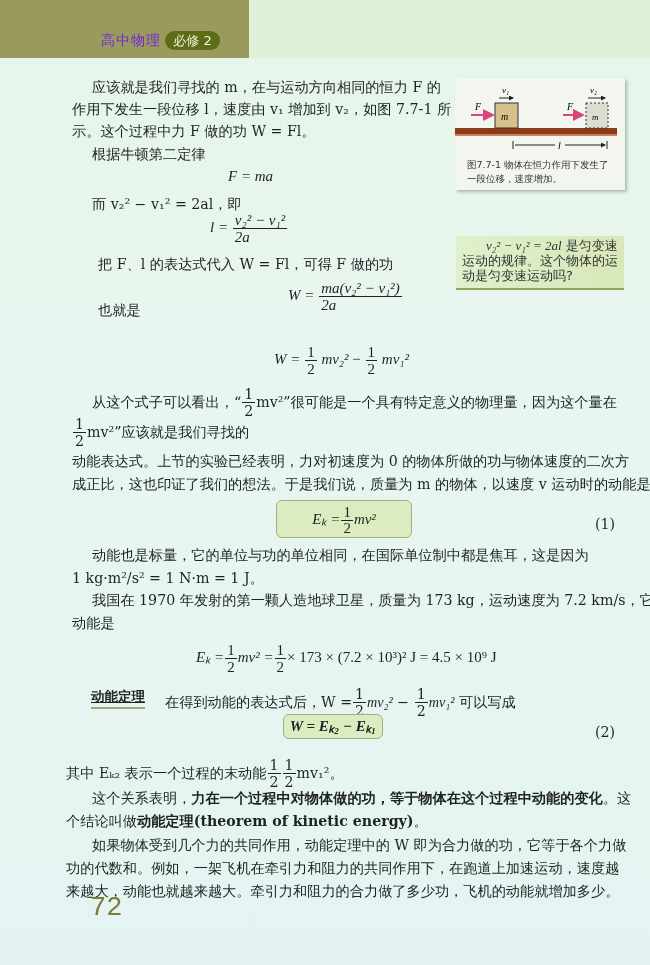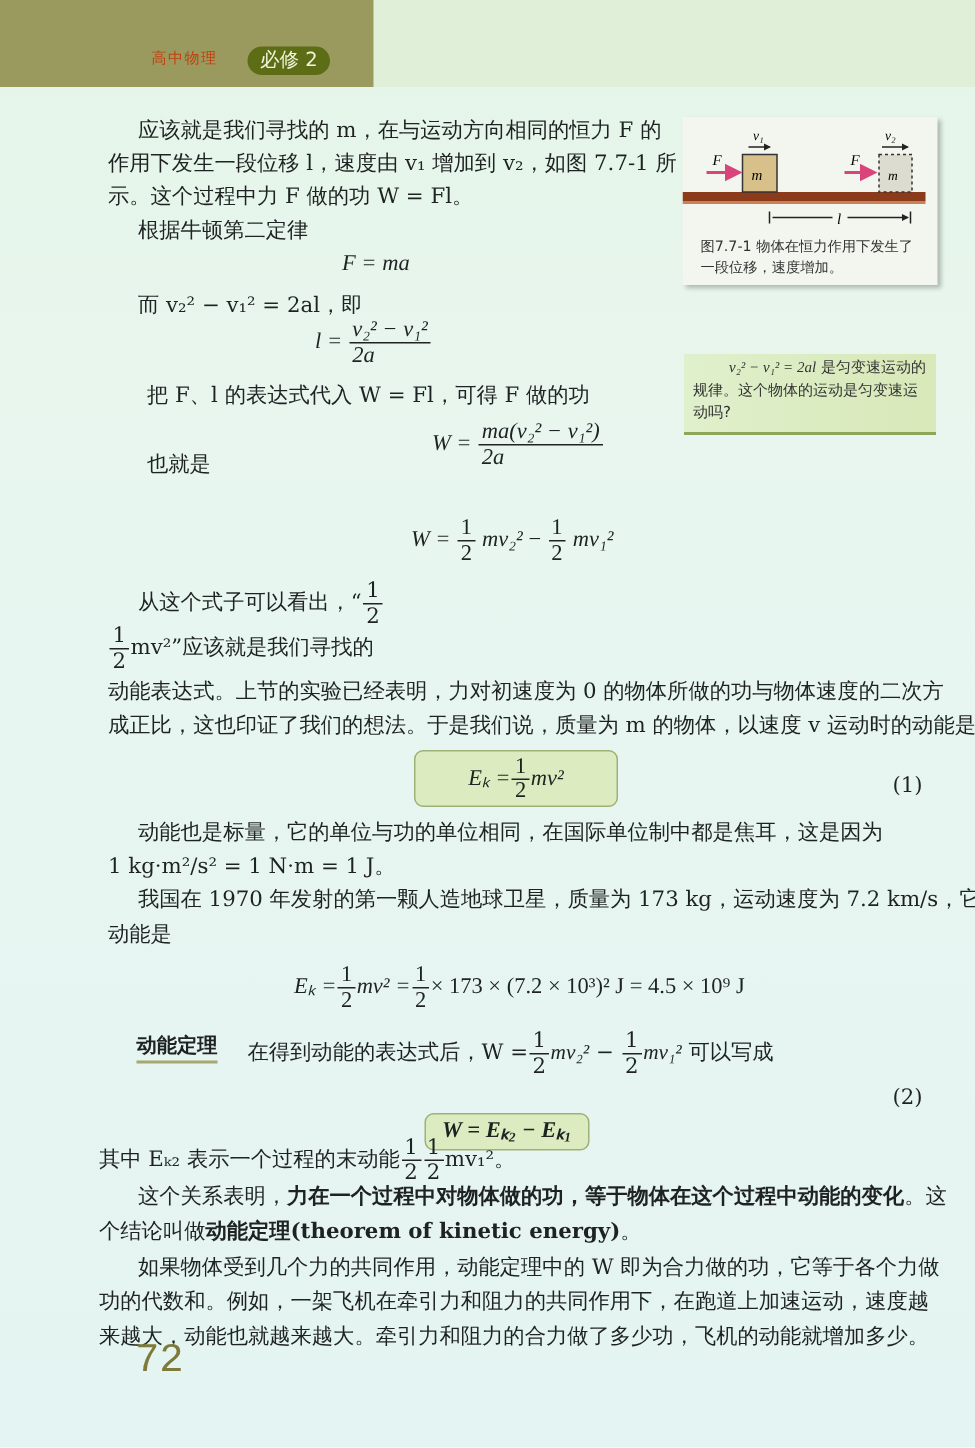--- a/index.html
+++ b/index.html
@@ -14,21 +14,21 @@
   .top-band {
     position: absolute; left: 0; top: 0; width: 650px; height: 58px;
     background: #e0f0d8;
   }
   .header-bar {
     position: absolute; left: 0; top: 0; width: 249px; height: 58px;
     background: #9a9a5e;
   }
   .header-title {
     position: absolute; left: 101px; top: 32px;
-    font-family: "DejaVu Sans", sans-serif; font-size: 10px; color: #c2410c;
+    font-family: "DejaVu Sans", sans-serif; font-size: 14px; color: #6d28d9;
     letter-spacing: 1px;
   }
   .header-badge {
     position: absolute; left: 165px; top: 31px; width: 55px; height: 19px;
     border-radius: 10px; background: #5c6d16; color: #f1f3da;
     font-family: "DejaVu Sans", sans-serif; font-size: 13px; line-height: 19px;
     text-align: center;
   }
   .t { position: absolute; white-space: nowrap; line-height: 20px; }
   .i { font-style: italic; font-family: "Liberation Serif", serif; }
@@ -46,32 +46,32 @@
     background: #f3f6ef; box-shadow: 2px 2px 3px rgba(0,0,0,0.25);
   }
   .caption {
     position: absolute; left: 12px; top: 80px; width: 150px;
     font-family: "DejaVu Sans", sans-serif; font-size: 9.5px; line-height: 14px; color: #333;
   }
   .note-box {
     position: absolute; left: 456px; top: 236px; width: 168px; height: 54px;
     background: linear-gradient(90deg, #dff0cc 0%, #d8e8b8 100%);
     border-bottom: 2px solid #8fa65a;
-    font-family: "DejaVu Sans", sans-serif; font-size: 10px; line-height: 15px; color: #333;
+    font-family: "DejaVu Sans", sans-serif; font-size: 13px; line-height: 15px; color: #333;
     padding: 2px 6px 0 6px;
   }
   .eqbox {
     position: absolute; border: 1.5px solid #9fb078; border-radius: 6px;
     background: #dcecc0; text-align: center;
     font-family: "Liberation Serif", serif; font-size: 15px;
   }
   .key-term {
     position: absolute; left: 91px; top: 688px; font-weight: bold;
     font-family: "DejaVu Sans", sans-serif; font-size: 13.5px;
-    border-bottom: 2px solid #a5a870; padding-bottom: 1px;
+    border-bottom: 2px solid #a5a870; padding-bottom: 1px; text-decoration: underline;
   }
   .page-num {
     position: absolute; left: 90px; top: 893px; font-family: Liberation Mono, monospace;
     font-size: 27px; color: #7e7a3a; text-align: center;
   }
 </style>
 </head>
 <body>
 
 <div class="top-band"></div>
@@ -137,21 +137,21 @@
 <div class="t" style="left:98px;top:300px">也就是</div>
 <div class="t eq" style="left:274px;top:344px">
   <span class="i">W =</span>
   <span class="frac"><span class="num">1</span><span class="den">2</span></span>
   <span class="i">mv₂²</span><span> − </span>
   <span class="frac"><span class="num">1</span><span class="den">2</span></span>
   <span class="i">mv₁²</span>
 </div>
 
 <div class="t" style="left:92px;top:386px">
-  <span>从这个式子可以看出，“</span><span class="frac"><span class="num">1</span><span class="den">2</span></span>
+  <span>从这个式子可以看出，“</span><span class="frac"><span class="num">1</span><span class="den">2</span></span><span>mv²”很可能是一个具有特定意义的物理量，因为这个量在</span>
 </div>
 <div class="t" style="left:72px;top:416px">
   <span class="frac"><span class="num">1</span><span class="den">2</span></span><span>mv²”应该就是我们寻找的</span>
 </div>
 <div class="t" style="left:72px;top:451px">动能表达式。上节的实验已经表明，力对初速度为 0 的物体所做的功与物体速度的二次方</div>
 <div class="t" style="left:72px;top:474px">成正比，这也印证了我们的想法。于是我们说，质量为 m 的物体，以速度 v 运动时的动能是</div>
 
 <div class="eqbox" style="left:276px;top:500px;width:136px;height:38px;line-height:36px">
   <span class="i">Eₖ =</span><span class="frac" style="line-height:15px"><span class="num">1</span><span class="den">2</span></span><span class="i">mv²</span>
 </div>
@@ -164,21 +164,21 @@
 
 <div class="t eq" style="left:196px;top:642px">
   <span class="i">Eₖ =</span><span class="frac"><span class="num">1</span><span class="den">2</span></span><span class="i">mv² =</span><span class="frac"><span class="num">1</span><span class="den">2</span></span><span>× 173 × (7.2 × 10³)² J = 4.5 × 10⁹ J</span>
 </div>
 
 <div class="key-term">动能定理</div>
 <div class="t" style="left:165px;top:686px">
   <span>在得到动能的表达式后，W =</span><span class="frac"><span class="num">1</span><span class="den">2</span></span><span class="i">mv₂²</span><span> − </span><span class="frac"><span class="num">1</span><span class="den">2</span></span><span class="i">mv₁²</span> <span>可以写成</span>
 </div>
 
-<div class="eqbox" style="left:283px;top:742px;width:110px;height:25px;line-height:23px">
+<div class="eqbox" style="left:283px;top:714px;width:100px;height:25px;line-height:23px">
   <span class="i b">W = Eₖ₂ − Eₖ₁</span>
 </div>
 <div class="t" style="left:595px;top:722px">(2)</div>
 
 <div class="t" style="left:66px;top:757px">
   <span>其中 Eₖ₂ 表示一个过程的末动能</span><span class="frac"><span class="num">1</span><span class="den">2</span></span><span class="frac"><span class="num">1</span><span class="den">2</span></span><span>mv₁²。</span>
 </div>
 
 <div class="t" style="left:92px;top:788px">
   <span>这个关系表明，</span><span class="b">力在一个过程中对物体做的功，等于物体在这个过程中动能的变化</span><span>。这</span>

